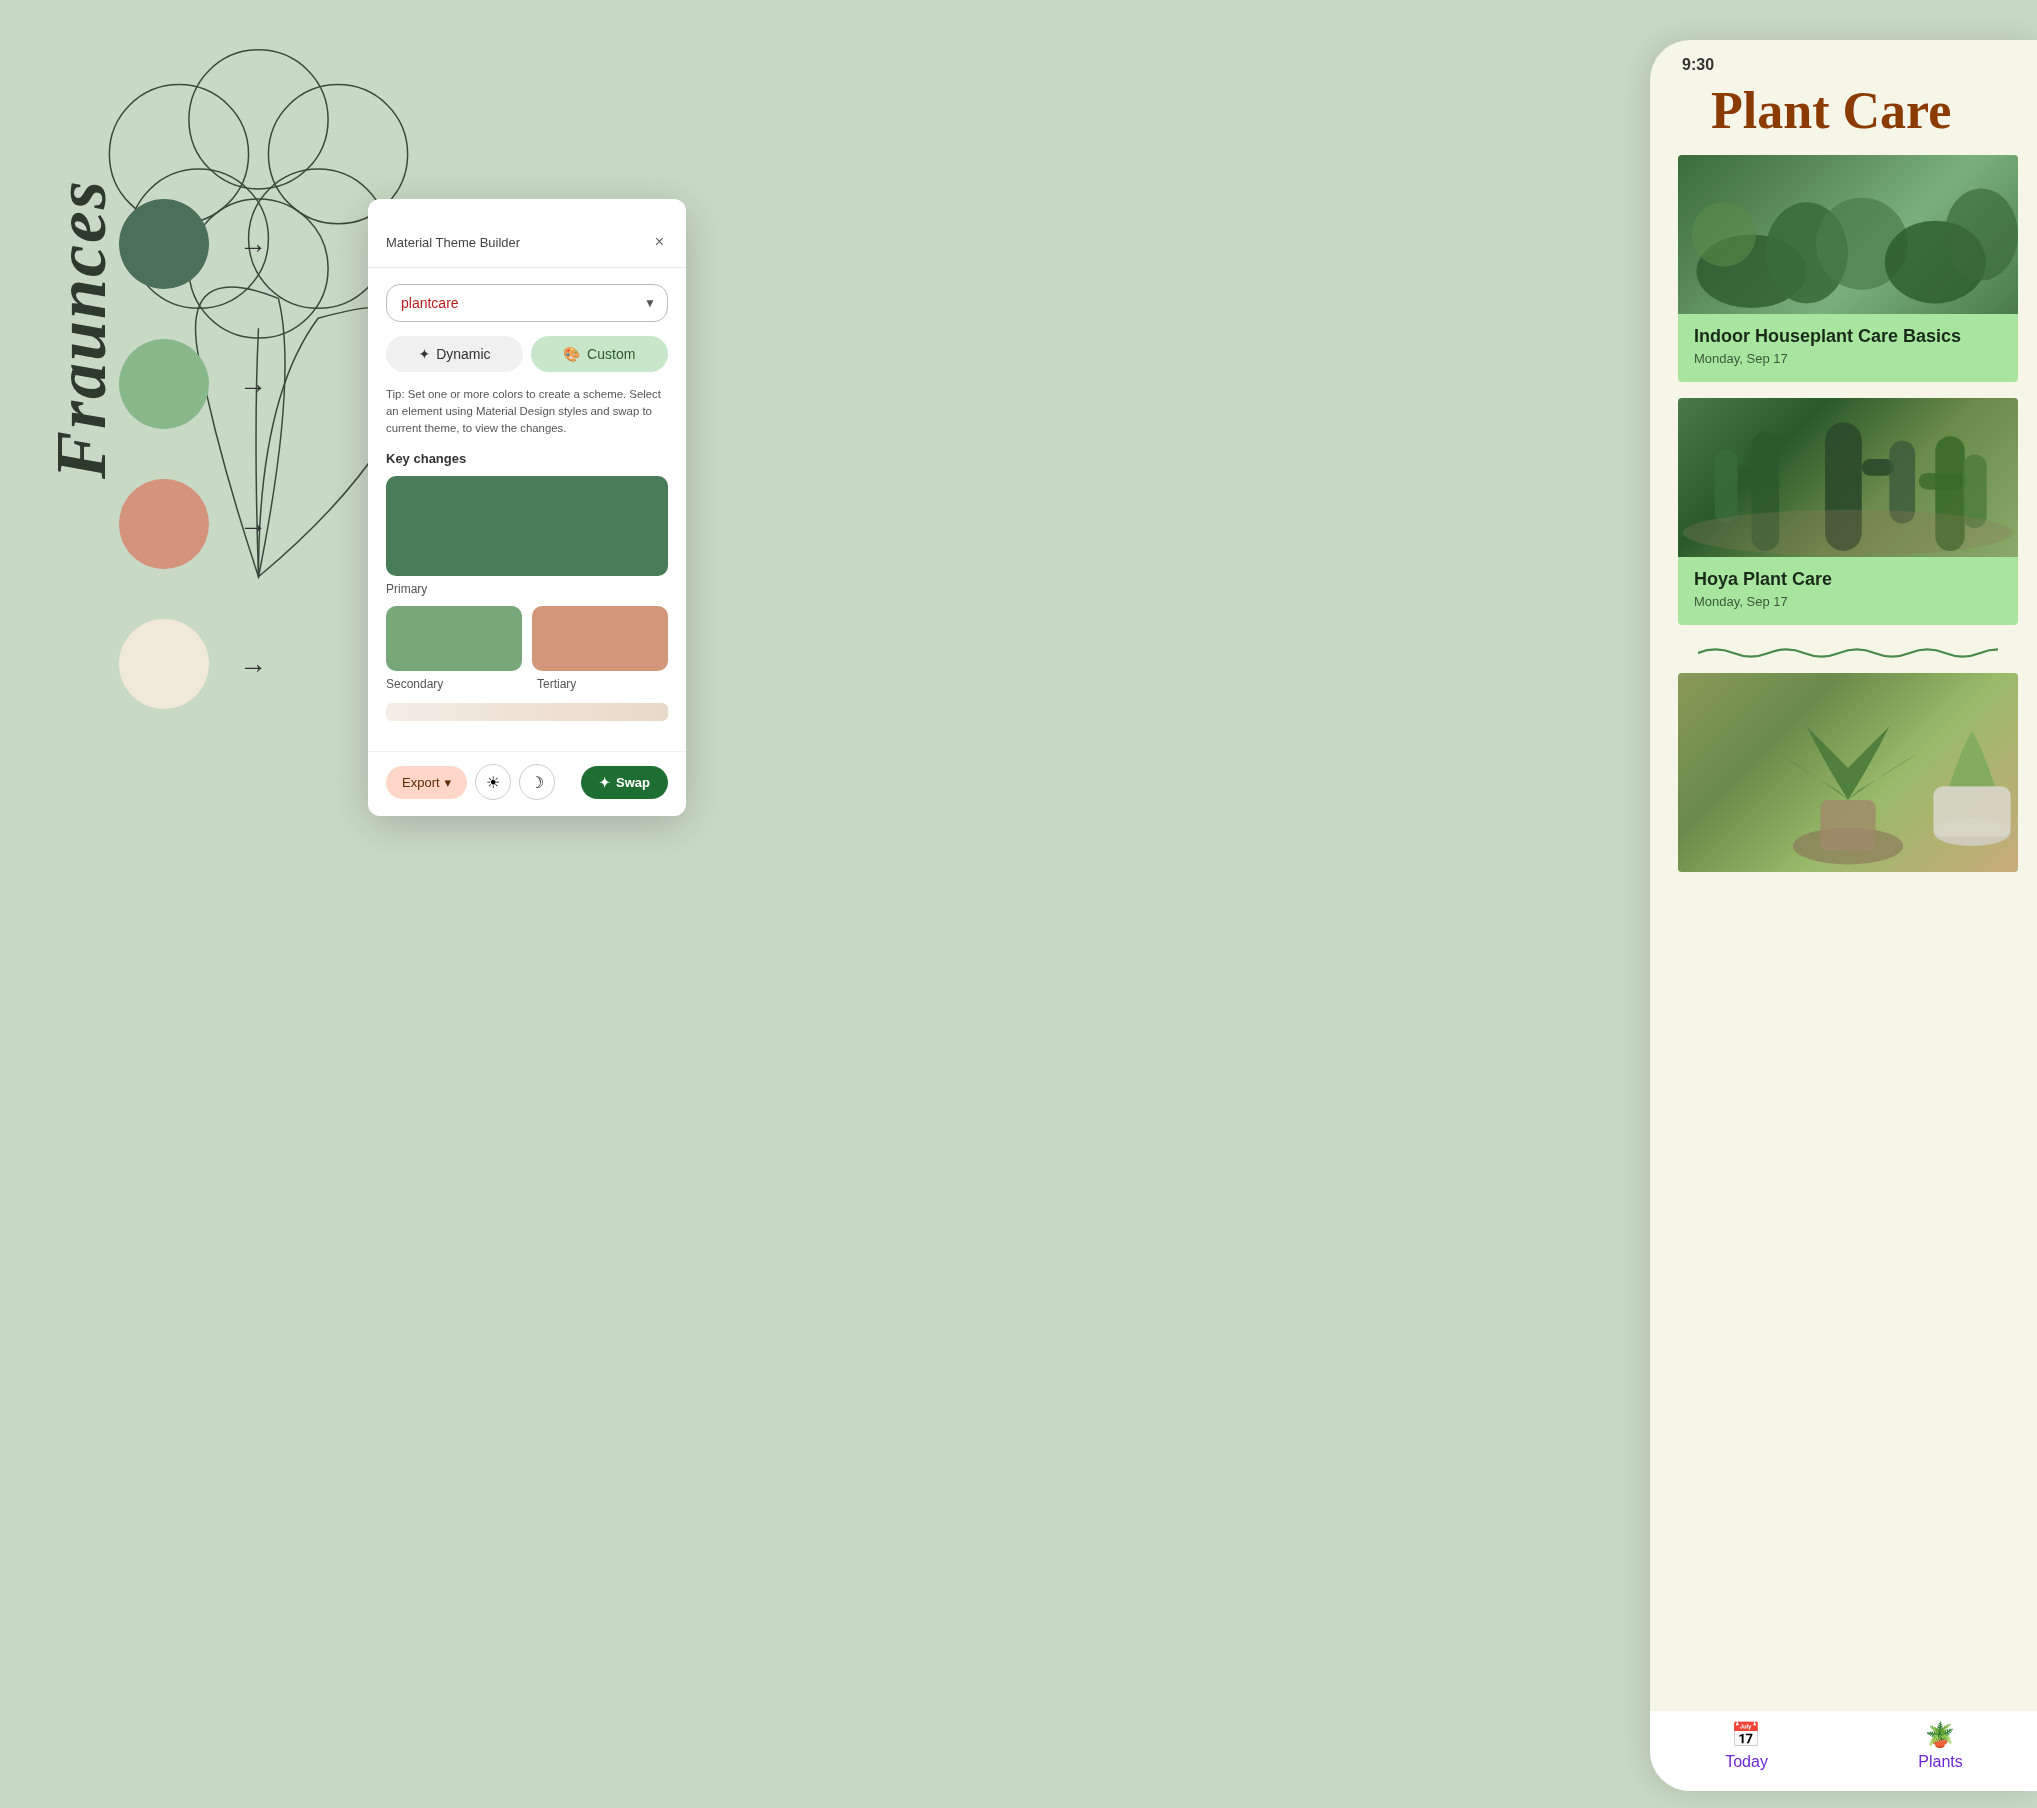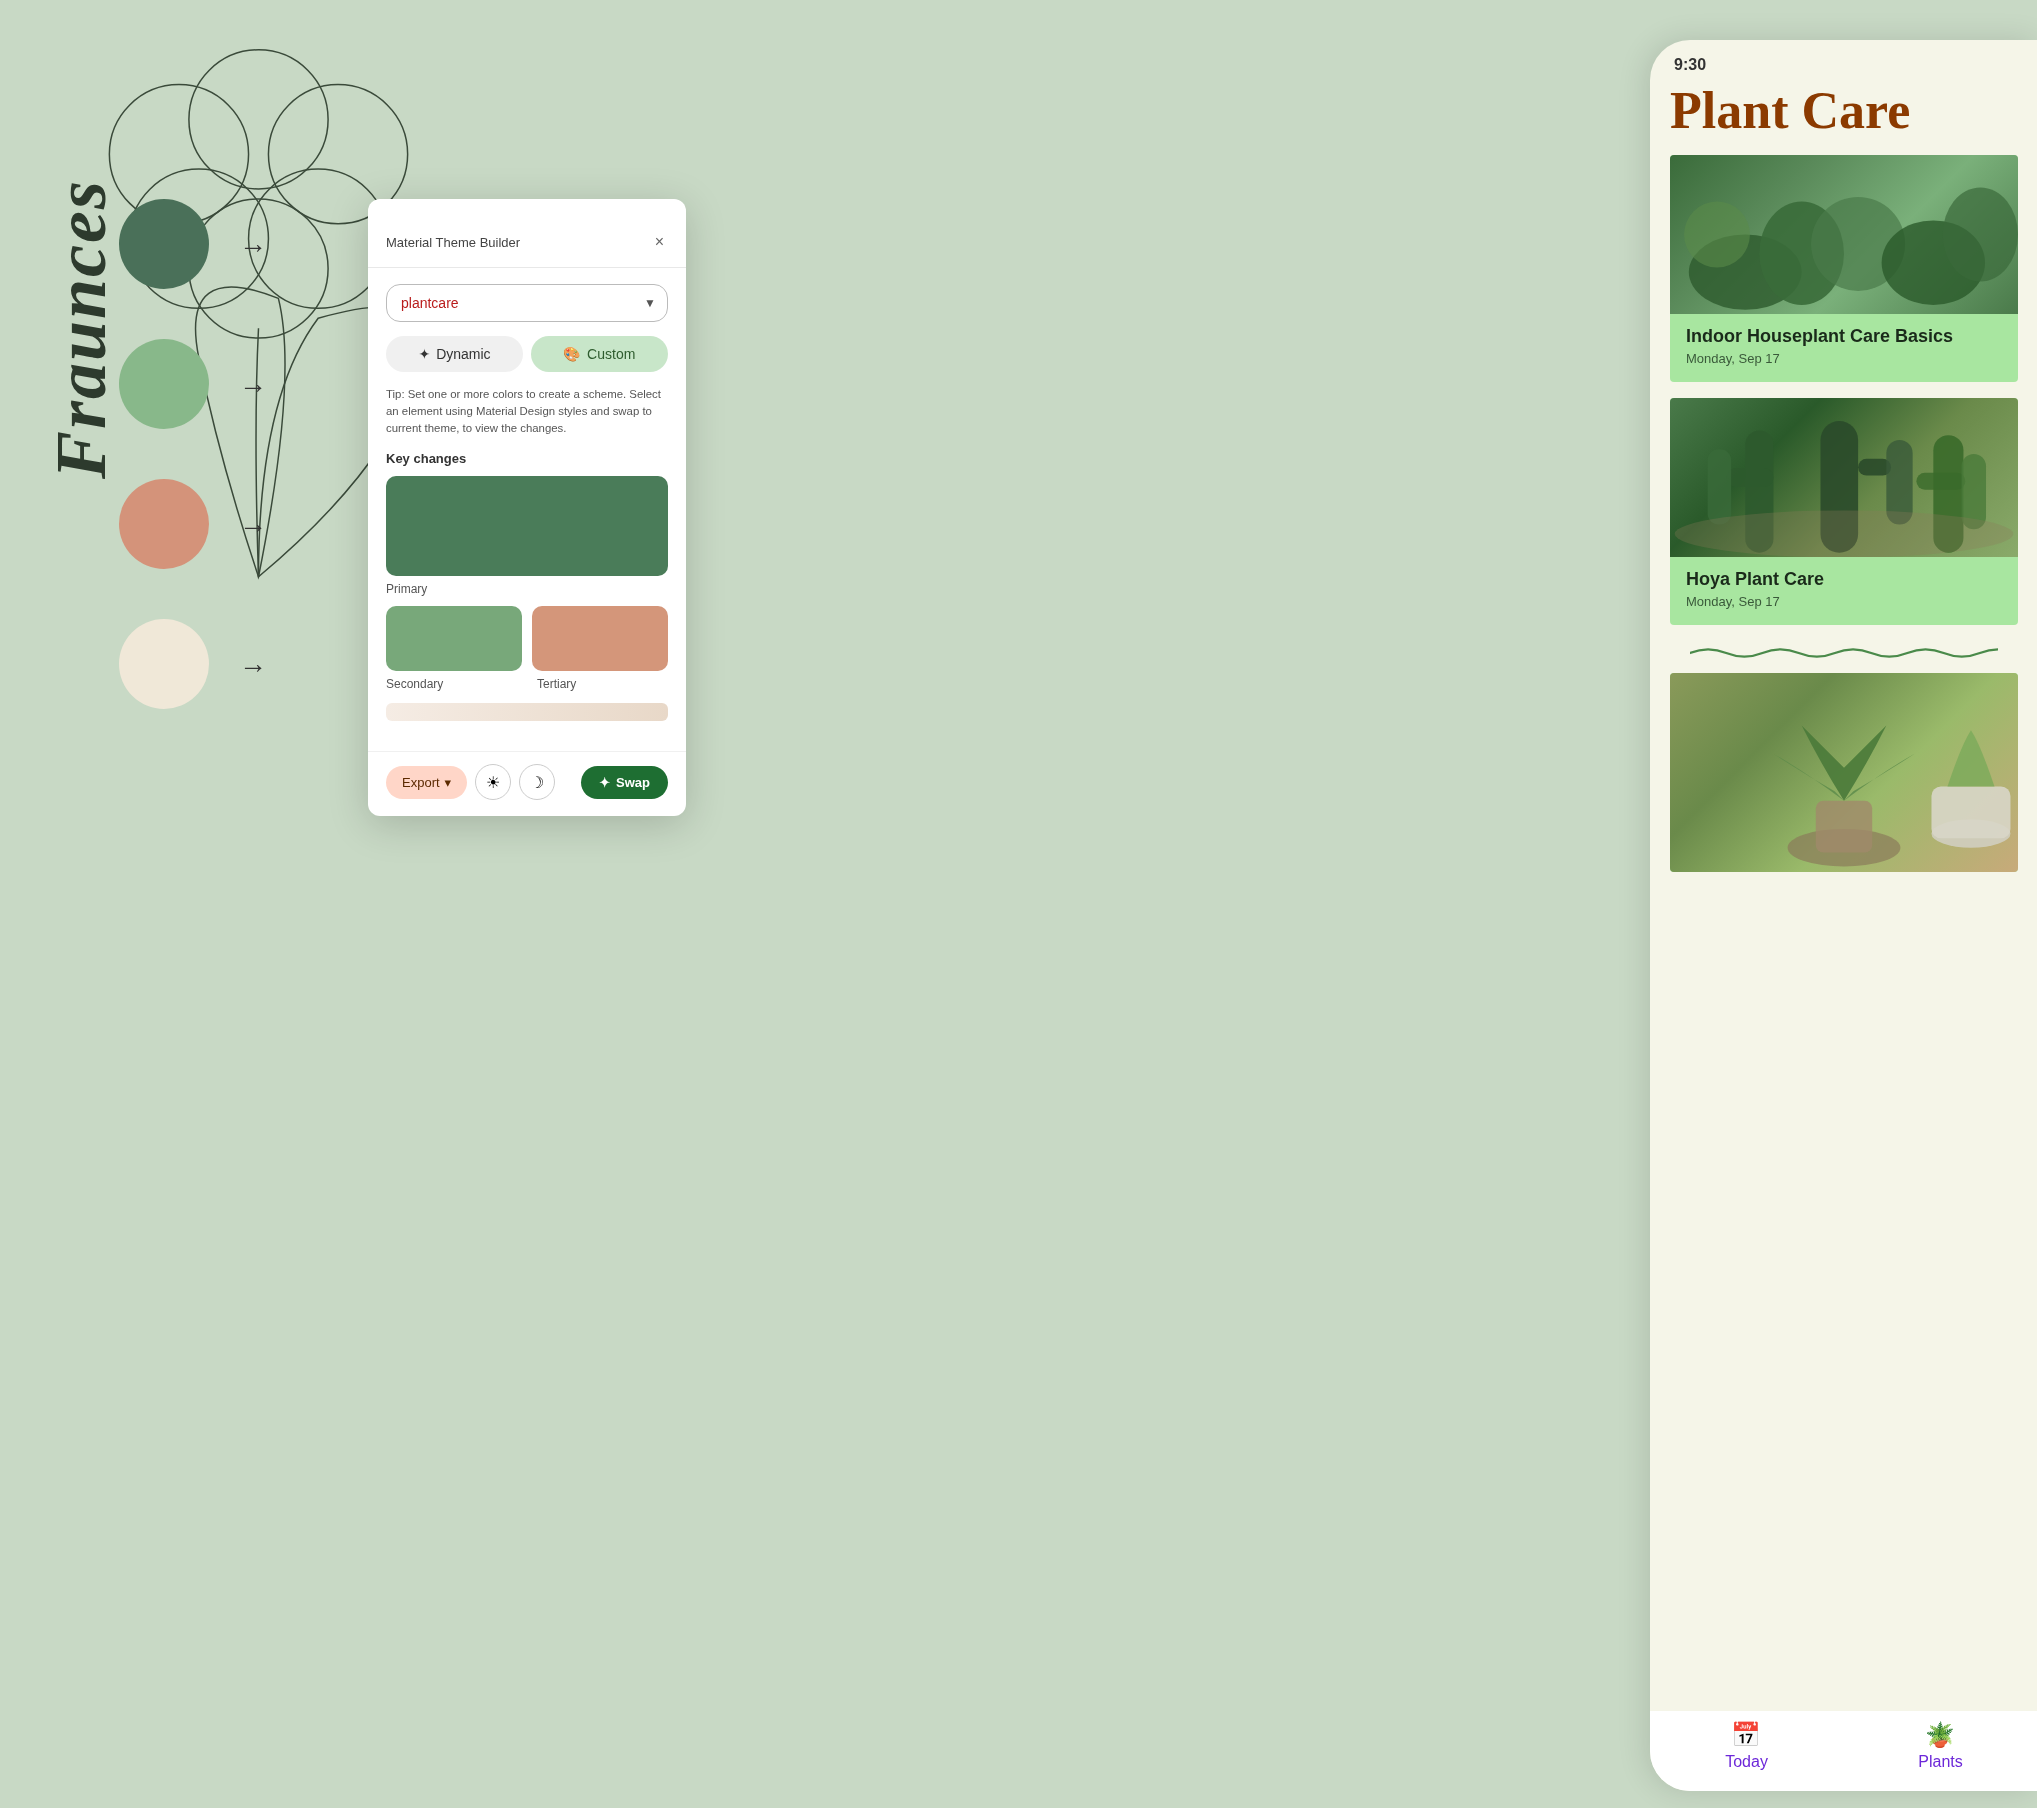--- a/index.html
+++ b/index.html
@@ -291,20 +291,21 @@
     .phone-mockup {
       position: absolute;
       right: 0;
       top: 40px;
       width: 388px;
       height: 1751px;
       background: #f5f5e8;
       border-radius: 40px 0 0 40px;
       overflow: hidden;
       box-shadow: -4px 0 30px rgba(0,0,0,0.12);
+      padding-left: 8px;
     }
 
     .phone-status-bar {
       padding: 16px 24px 8px 24px;
       font-size: 16px;
       font-weight: 600;
       color: #333;
     }
 
     .phone-content {
@@ -312,20 +313,21 @@
       overflow: hidden;
     }
 
     .phone-title {
       font-size: 52px;
       font-weight: 800;
       color: #8b3a00;
       font-family: Georgia, serif;
       margin-bottom: 16px;
       line-height: 1.1;
+      margin-left: 33px;
     }
 
     .card {
       background: #a8e6a0;
       border-radius: 4px;
       margin-bottom: 16px;
       overflow: hidden;
     }
 
     .card-image {

